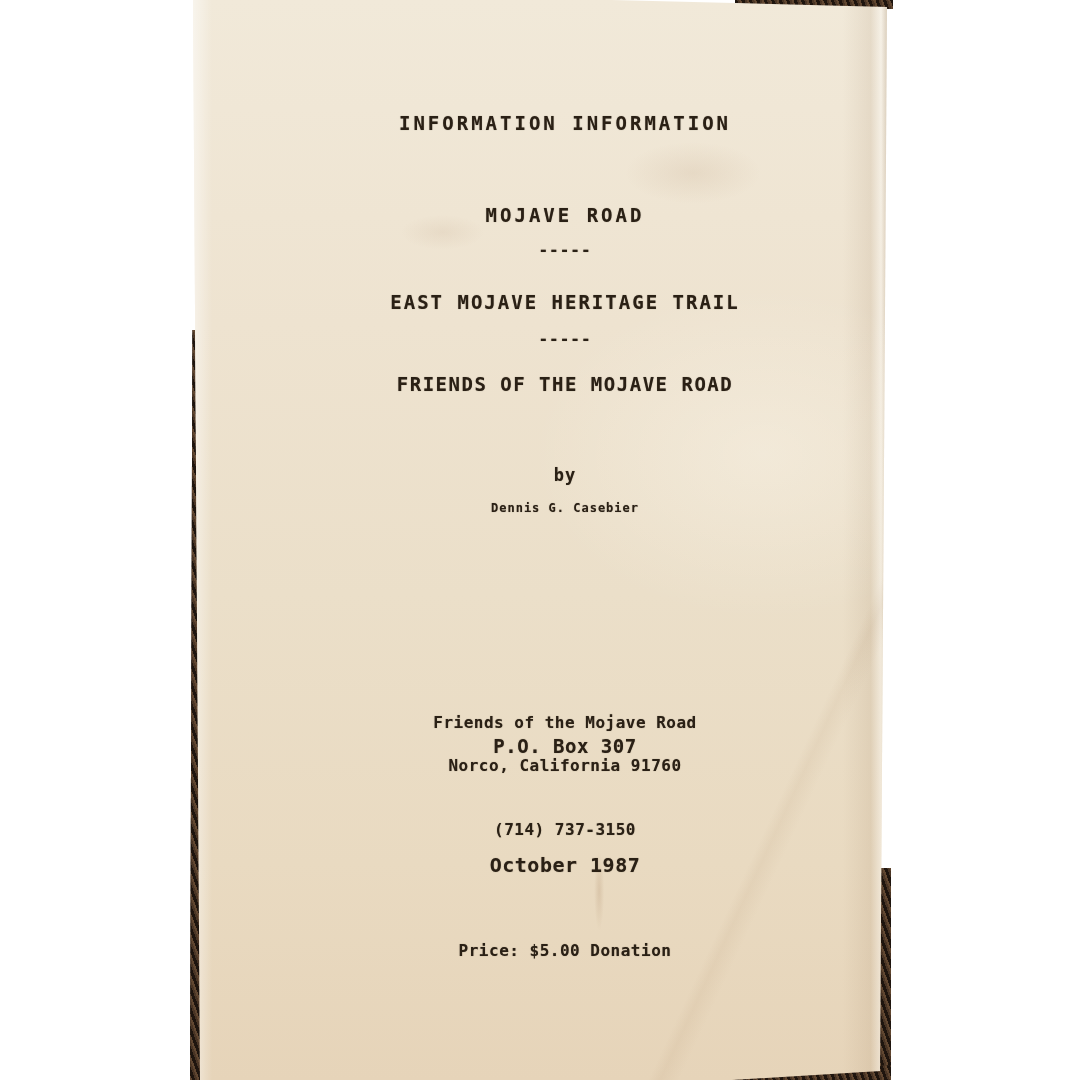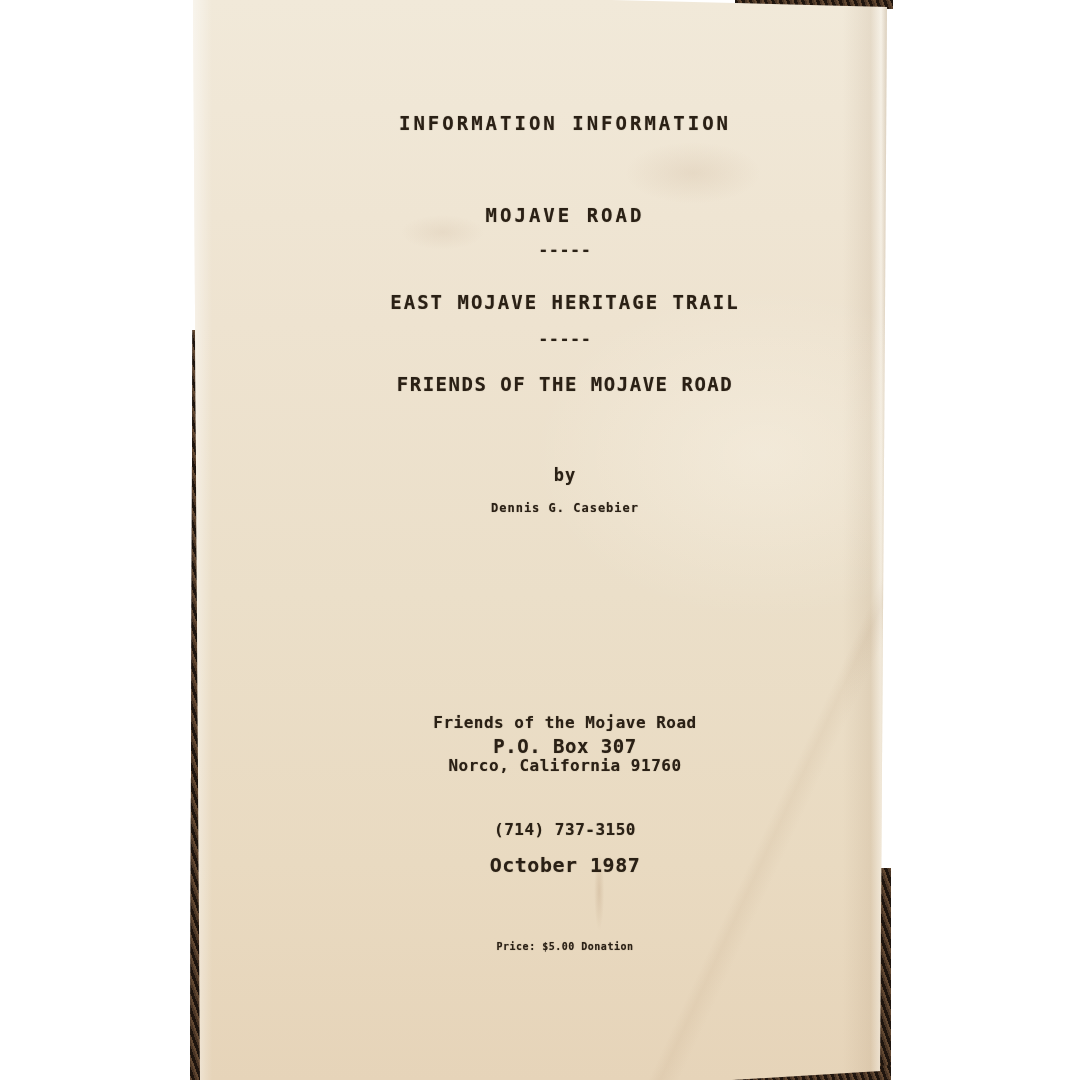--- a/index.html
+++ b/index.html
@@ -51,21 +51,21 @@
   .h-sub3 {top:373px;font-size:19px;letter-spacing:1.5px;}
   .dash1  {top:240px;font-size:16px;letter-spacing:1px;}
   .dash2  {top:329px;font-size:16px;letter-spacing:1px;}
   .by     {top:465px;font-size:17px;letter-spacing:1px;}
   .author {top:501px;font-size:12px;letter-spacing:1px;}
   .pub1   {top:713px;font-size:16px;letter-spacing:0.5px;}
   .pub2   {top:735px;font-size:19px;letter-spacing:0.5px;}
   .pub3   {top:756px;font-size:16px;letter-spacing:0.5px;}
   .phone  {top:820px;font-size:16px;letter-spacing:0.5px;}
   .date   {top:853px;font-size:20px;letter-spacing:0.5px;}
-  .price  {top:941px;font-size:10px;letter-spacing:0.5px;}
+  .price  {top:941px;font-size:16px;letter-spacing:0.5px;}
 </style>
 </head>
 <body>
 
 <div class="photo">
 
   <div class="table-sliver table-left"></div>
   <div class="table-sliver table-top-right"></div>
   <div class="table-sliver table-right-bottom"></div>
   <div class="table-sliver table-bottom-right"></div>

